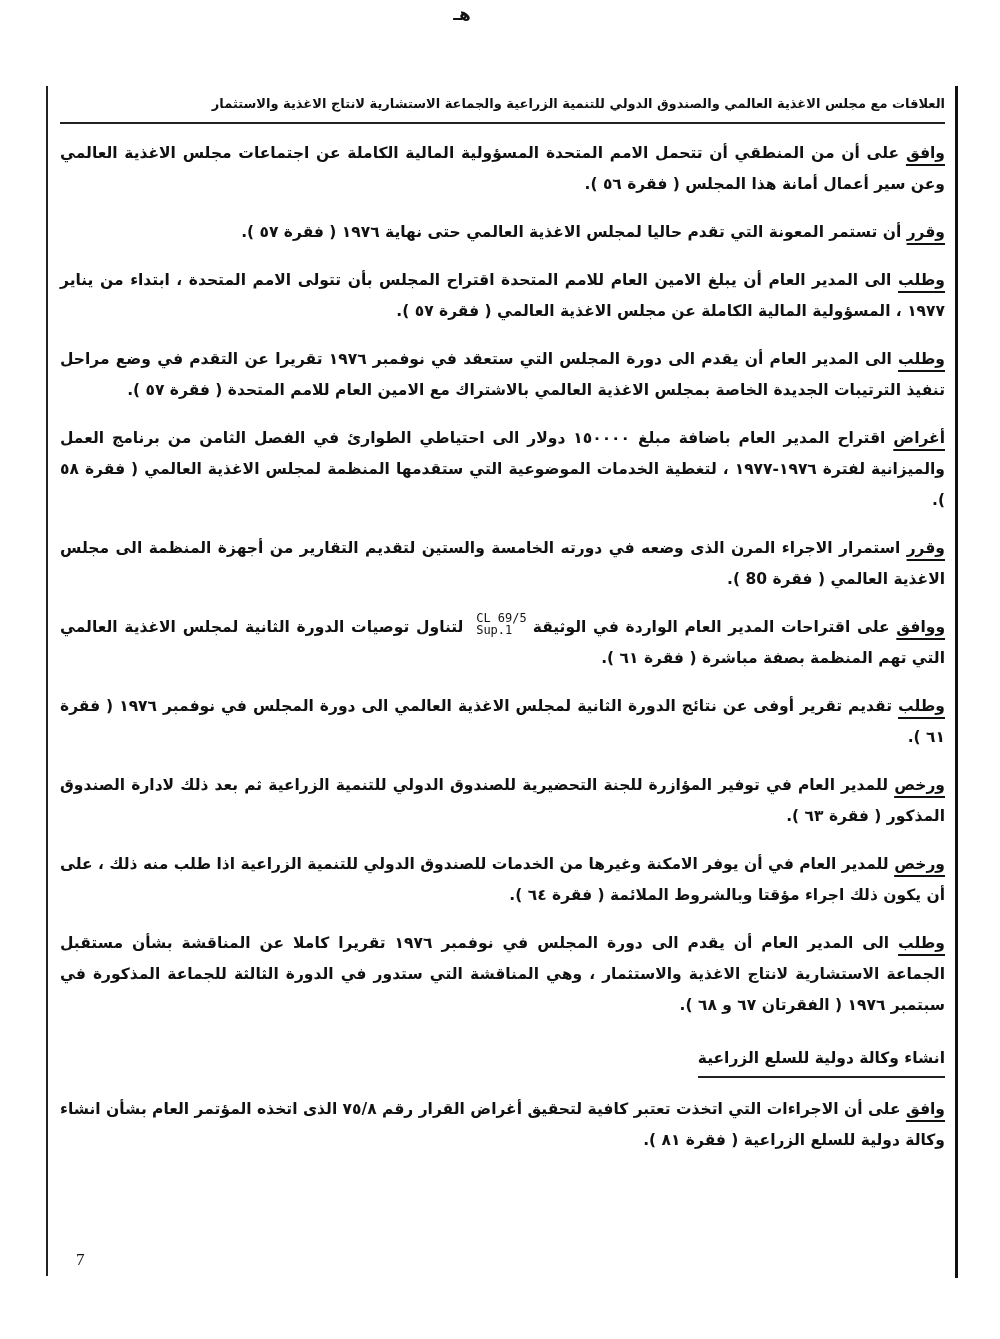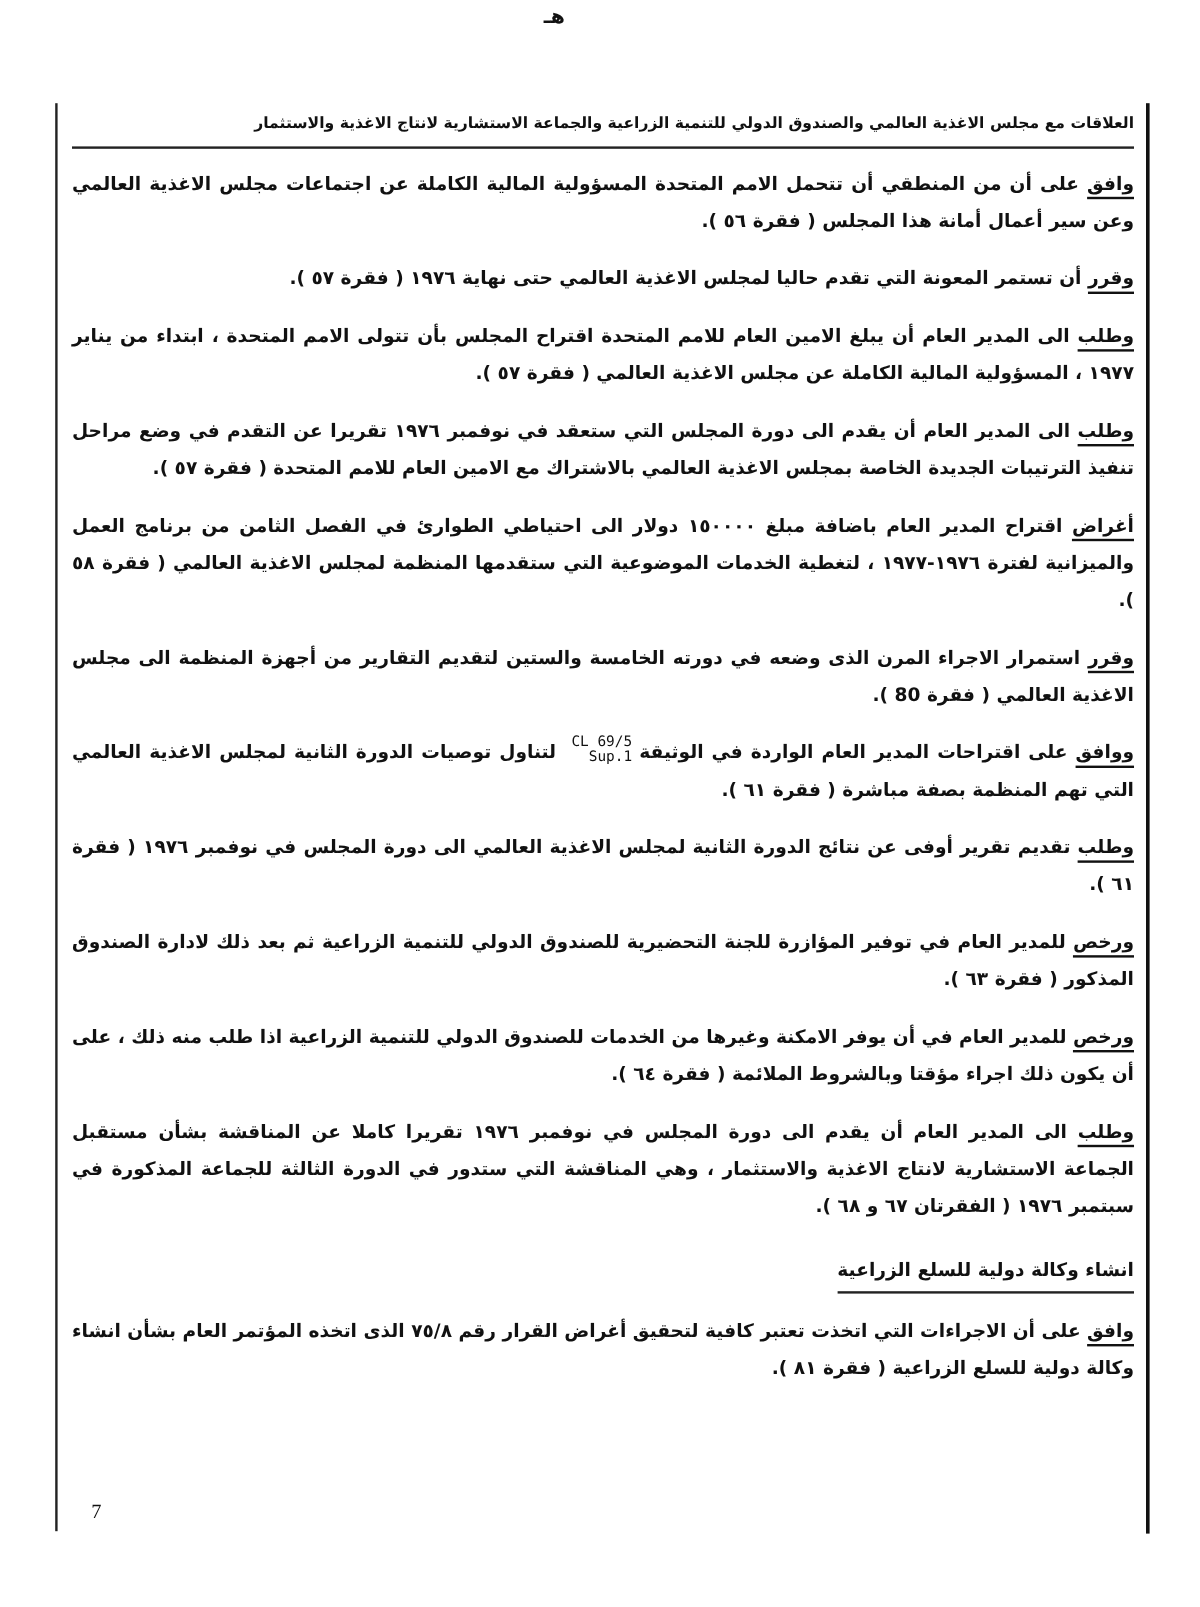--- a/index.html
+++ b/index.html
@@ -27,21 +27,21 @@
       white-space: nowrap; overflow: hidden;
     }
     .para {
       font-size: 15.5px; font-weight: bold; line-height: 31px;
       margin: 0 0 17px 0;
     }
     .verb { text-decoration: underline; text-underline-offset: 6px; text-decoration-thickness: 2px; }
     .doc-ref {
       display: inline-block; direction: ltr; font-family: "DejaVu Sans Mono", monospace;
       font-size: 12px; font-weight: normal; line-height: 12px; vertical-align: top;
-      margin: 0 6px; text-align: right;
+      margin: 0 6px; text-align: left;
     }
     .section-heading {
       font-size: 15.5px; font-weight: bold; line-height: 28px;
       display: inline-block; border-bottom: 2px solid #222; padding-bottom: 4px;
       margin: 6px 0 16px 0;
     }
     .page-number {
       position: absolute; left: 76px; top: 1250px;
       font-family: "Liberation Serif", serif; font-size: 17px;
     }

